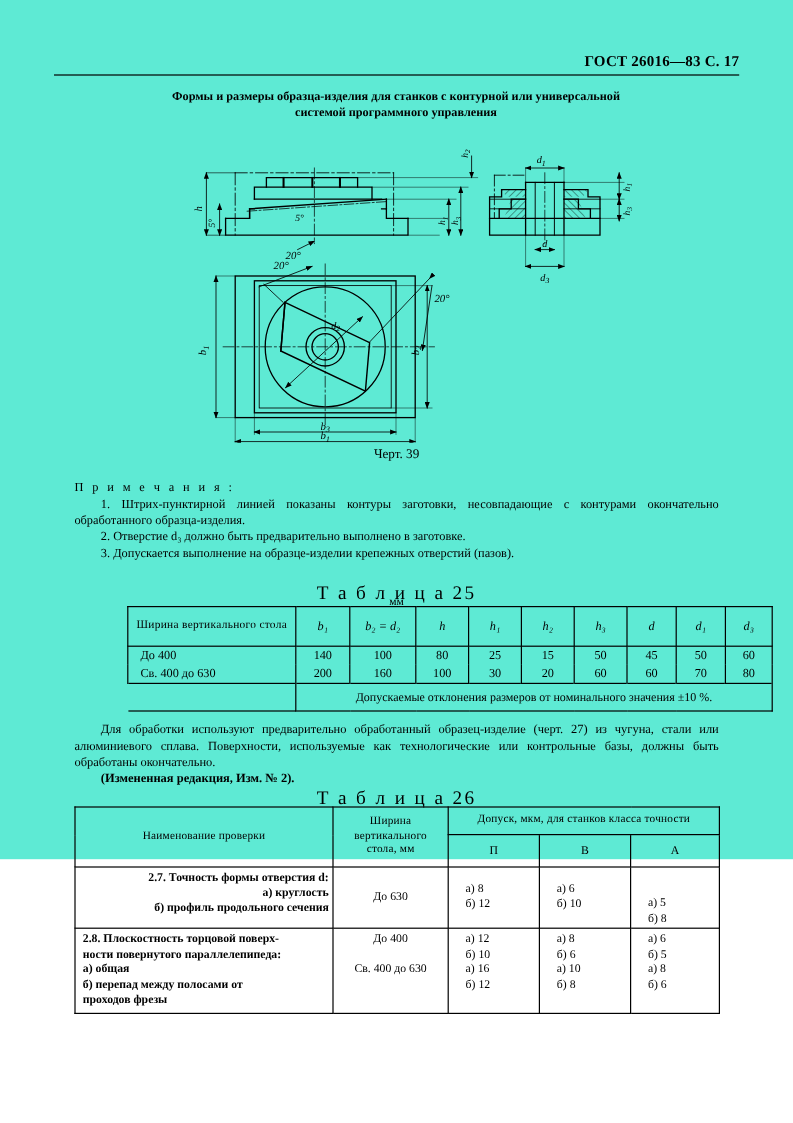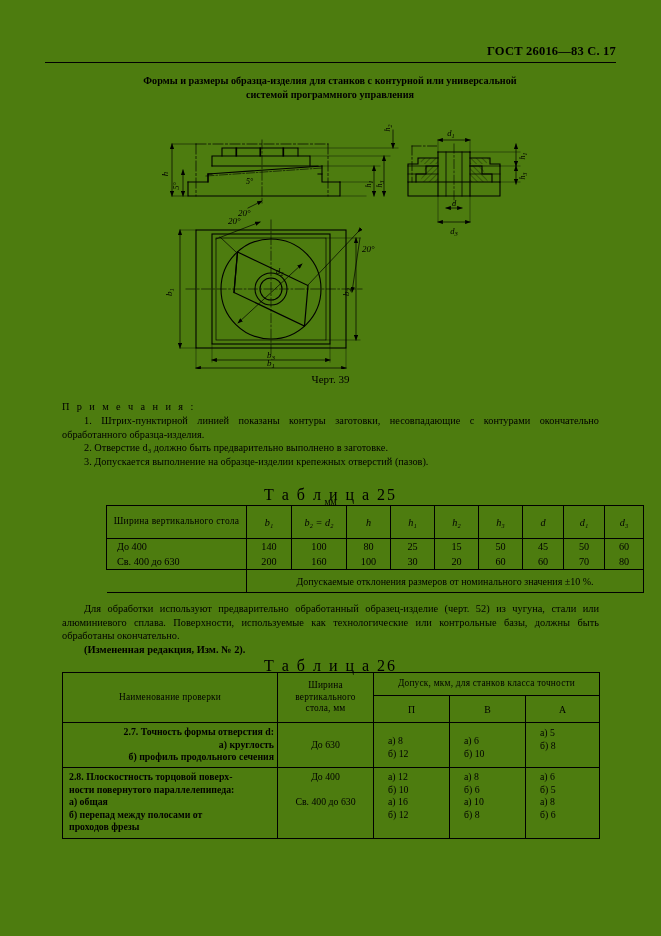--- a/index.html
+++ b/index.html
@@ -12,22 +12,22 @@
     height: 936px;
     position: relative;
     font-family: "Liberation Serif", "DejaVu Serif", serif;
     color: #000000;
     overflow: hidden;
   }
   .page {
     position: absolute;
     left: 0; top: 0;
     width: 661px;
-    height: 936px;
-    background: #4d7c0f;
+    height: 716px;
+    background: #5eead4;
   }
 
   
   .header {
     position: absolute;
     left: 45px;
     top: 44px;
     width: 571px;
     text-align: right;
     font-size: 12.5px;
@@ -472,21 +472,21 @@
       </tr>
       <tr class="noterow">
         <td class="blank" style="border-left:none;border-right:0.8px solid #000;"></td>
         <td colspan="9">Допускаемые отклонения размеров от номинального значения ±10 %.</td>
       </tr>
     </tbody>
       </table>
   </div>
 
   <div class="para">
-    <p>Для обработки используют предварительно обработанный образец-изделие (черт. 52) из чугуна, стали или алюминиевого сплава. Поверхности, используемые как технологические или контрольные базы, должны быть обработаны окончательно.</p>
+    <p>Для обработки используют предварительно обработанный образец-изделие (черт. 27) из чугуна, стали или алюминиевого сплава. Поверхности, используемые как технологические или контрольные базы, должны быть обработаны окончательно.</p>
     <p class="bold">(Измененная редакция, Изм. № 2).</p>
   </div>
 
   <div class="tbl-caption" style="top:657px;">Т а б л и ц а   26</div>
 
   <div class="t26wrap">
     <table class="gost t26">
       <colgroup>
         <col style="width:215px">
           <col style="width:96px">
@@ -508,21 +508,21 @@
         <td style="height:24px;border-top:0.8px solid #000;">А</td>
       </tr>
 
       <tr>
         <td class="left vtop nowrapln" style="height:40px;text-align:right;">2.7.  Точность формы отверстия d:
       а)  круглость
       б)  профиль продольного сечения</td>
         <td class="mid">До 630</td>
         <td class="val vtop" style="padding-top:12px;"><span>а)   8</span><br><span>б) 12</span></td>
         <td class="val vtop" style="padding-top:12px;"><span>а)   6</span><br><span>б) 10</span></td>
-        <td class="val vtop" style="padding-top:4px;margin-top:44px;"><span>а) 5</span><br><span>б) 8</span></td>
+        <td class="val vtop" style="padding-top:24px;margin-top:44px;"><span>а) 5</span><br><span>б) 8</span></td>
       </tr>
 
       <tr class="lastrow">
         <td class="left vtop nowrapln" style="height:66px;">2.8.  Плоскостность торцовой поверх-
 ности повернутого параллелепипеда:
       а)  общая
       б)  перепад между полосами от
             проходов фрезы</td>
         <td class="mid vtop" style="padding-top:3px;"><span>До 400</span><br><br><span>Св. 400 до 630</span></td>
         <td class="val vtop" style="padding-top:3px;"><span>а) 12</span><br><span>б) 10</span><br><span>а) 16</span><br><span>б) 12</span></td>

